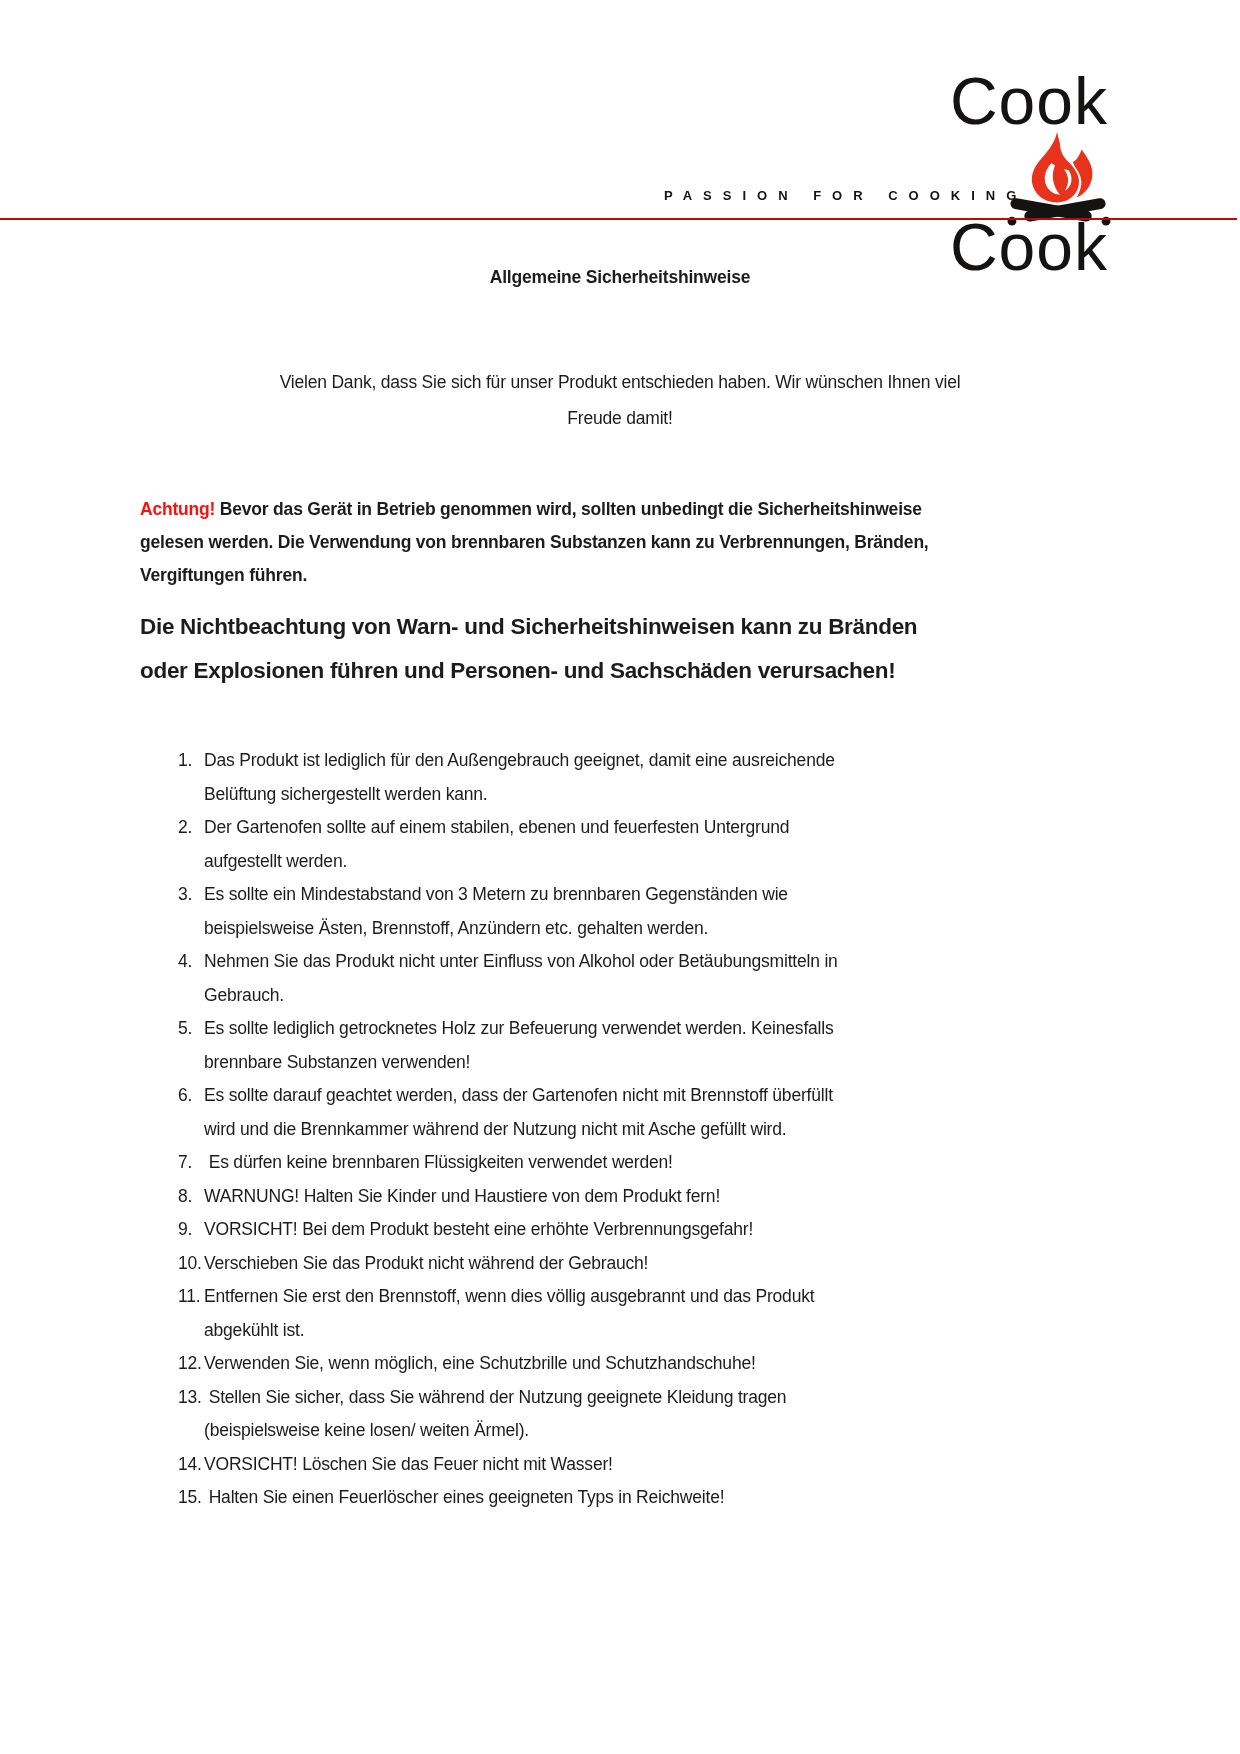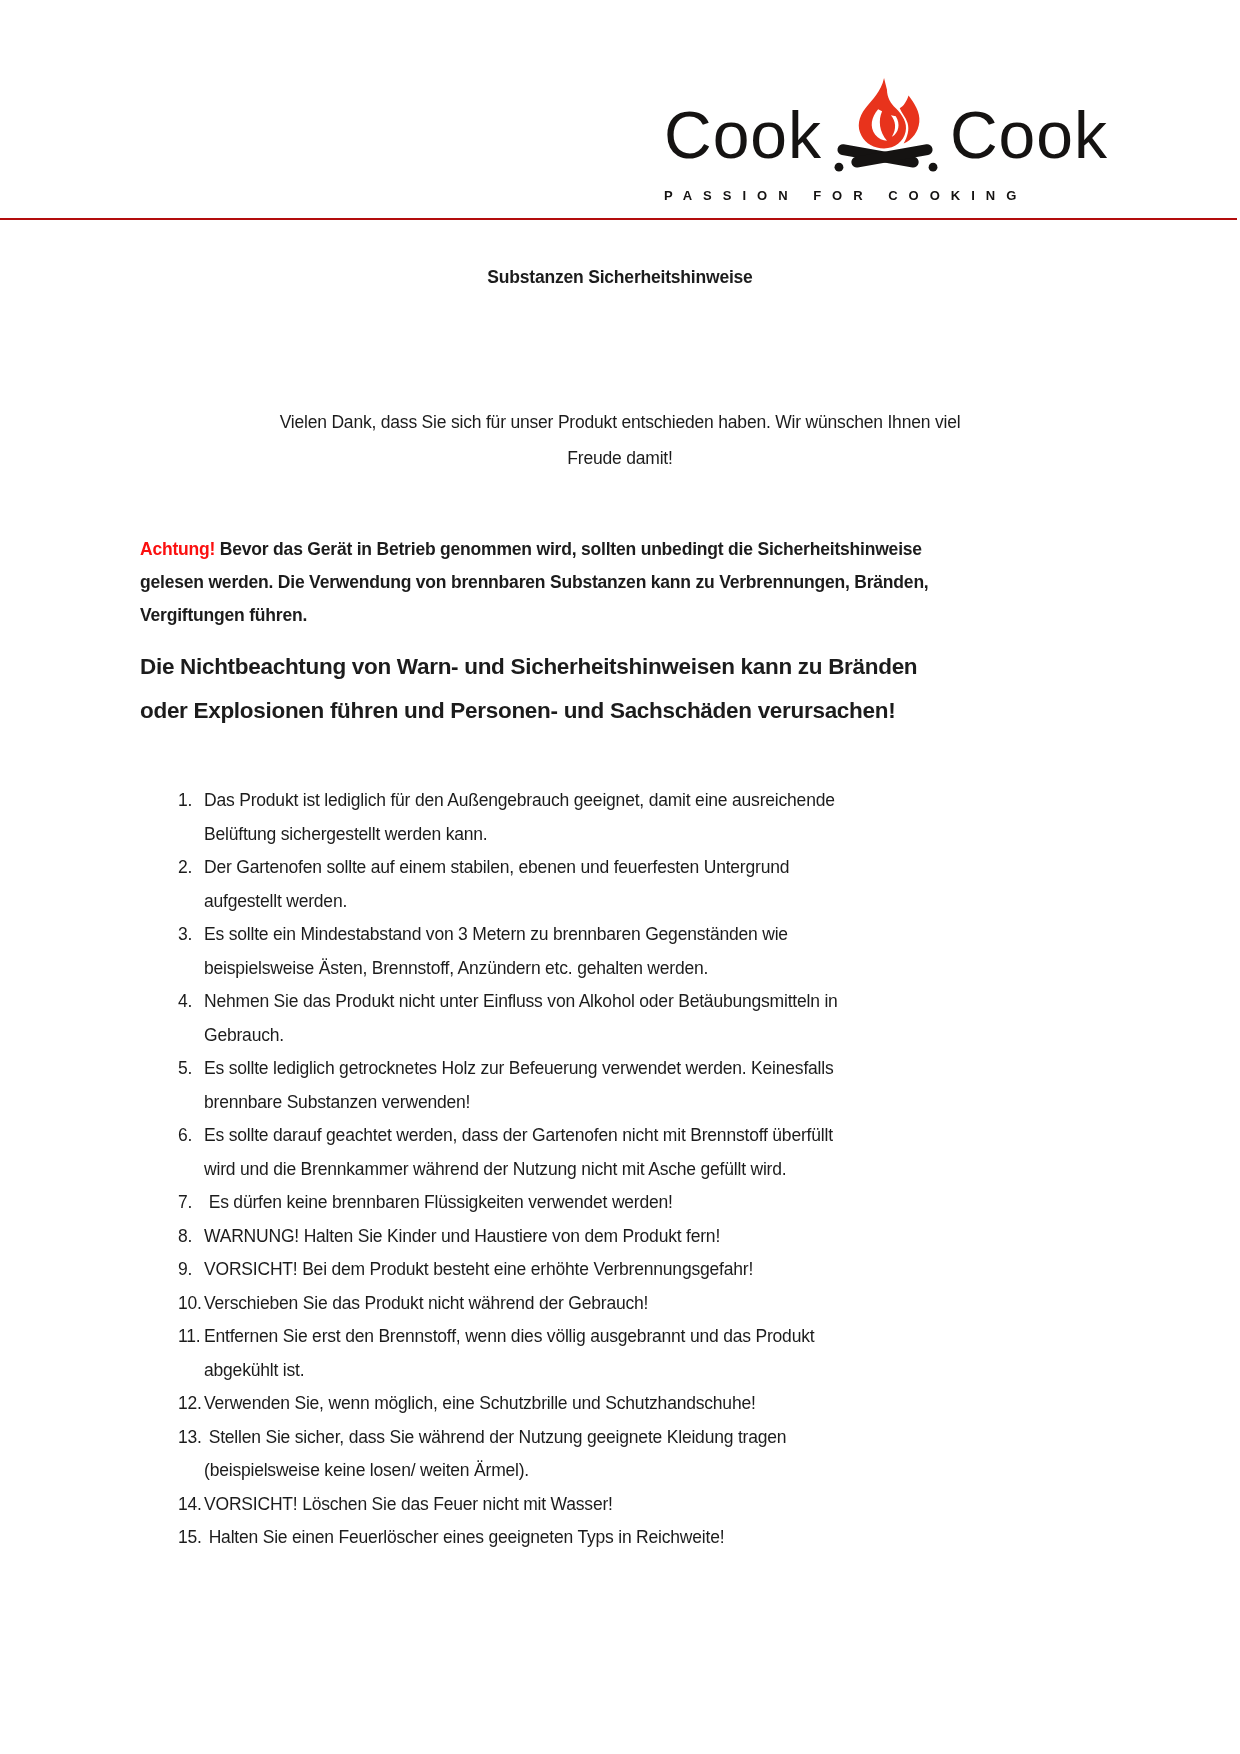--- a/index.html
+++ b/index.html
@@ -16,36 +16,36 @@
   .page{
     position:relative;
     width:1240px;
     height:1754px;
     background:var(--page-bg);
     overflow:hidden;
     letter-spacing:-0.2px;
   }
   
   .logo{position:absolute; left:664px; top:72px; width:444px;}
-  .logo-row{display:flex; align-items:flex-end; justify-content:space-between; height:92px;}
+  .logo-row{display:flex; align-items:flex-end; height:92px;flex-direction:column;}
   .logo-word{
     font-size:66px; line-height:0.88; font-weight:400;
     color:var(--logo-black); letter-spacing:1px; white-space:nowrap;
   }
   .campfire{width:106px; height:98px; margin:0 -4px -10px -4px; flex:0 0 auto;}
   .logo-tagline{
     margin-top:24px; font-size:13px; font-weight:700; color:var(--logo-black);
     letter-spacing:11px; white-space:nowrap;
   }
   
   .divider{position:absolute; left:0; top:218px; width:1237px; height:2px; background:var(--divider-red);}
   
   .content{position:absolute; left:140px; top:252px; width:960px;}
   .doc-title{text-align:center; font-weight:700; font-size:17.5px; line-height:22px; margin-top:14px;}
-  .intro{text-align:center; font-size:17.5px; line-height:36px; margin-top:116px;}
+  .intro{text-align:center; font-size:17.5px; line-height:36px; margin-top:76px;}
   .warning{font-weight:700; font-size:17.5px; line-height:33px; margin-top:57px;}
   .warning .red{color:var(--warning-red);}
   .headline{font-weight:700; font-size:22.5px; line-height:44px; margin-top:13px; letter-spacing:-0.3px;}
   .safety-list{margin-top:51px; padding-left:38px;}
   .li{display:flex; font-size:17.5px; line-height:33.5px;}
   .num{flex:0 0 26px; white-space:nowrap;}
   .txt{flex:1 1 auto;}
   .b{font-weight:400;}
 </style>
 </head>
@@ -69,21 +69,21 @@
         </g>
       </svg>
       <span class="logo-word">Cook</span>
     </div>
     <div class="logo-tagline">PASSION FOR COOKING</div>
   </div>
 
   <div class="divider"></div>
 
   <div class="content">
-    <div class="doc-title">Substanzen Sicherheitshinweise</div>
+    <div class="doc-title">Allgemeine Sicherheitshinweise</div>
 
     <p class="intro">Vielen Dank, dass Sie sich für unser Produkt entschieden haben. Wir wünschen Ihnen viel<br>Freude damit!</p>
 
     <p class="warning"><span class="red">Achtung!</span> Bevor das Gerät in Betrieb genommen wird, sollten unbedingt die Sicherheitshinweise<br>gelesen werden. Die Verwendung von brennbaren Substanzen kann zu Verbrennungen, Bränden,<br>Vergiftungen führen.</p>
 
     <h1 class="headline">Die Nichtbeachtung von Warn- und Sicherheitshinweisen kann zu Bränden<br>oder Explosionen führen und Personen- und Sachschäden verursachen!</h1>
 
     <div class="safety-list">
         <div class="li">
           <span class="num">1.</span>

